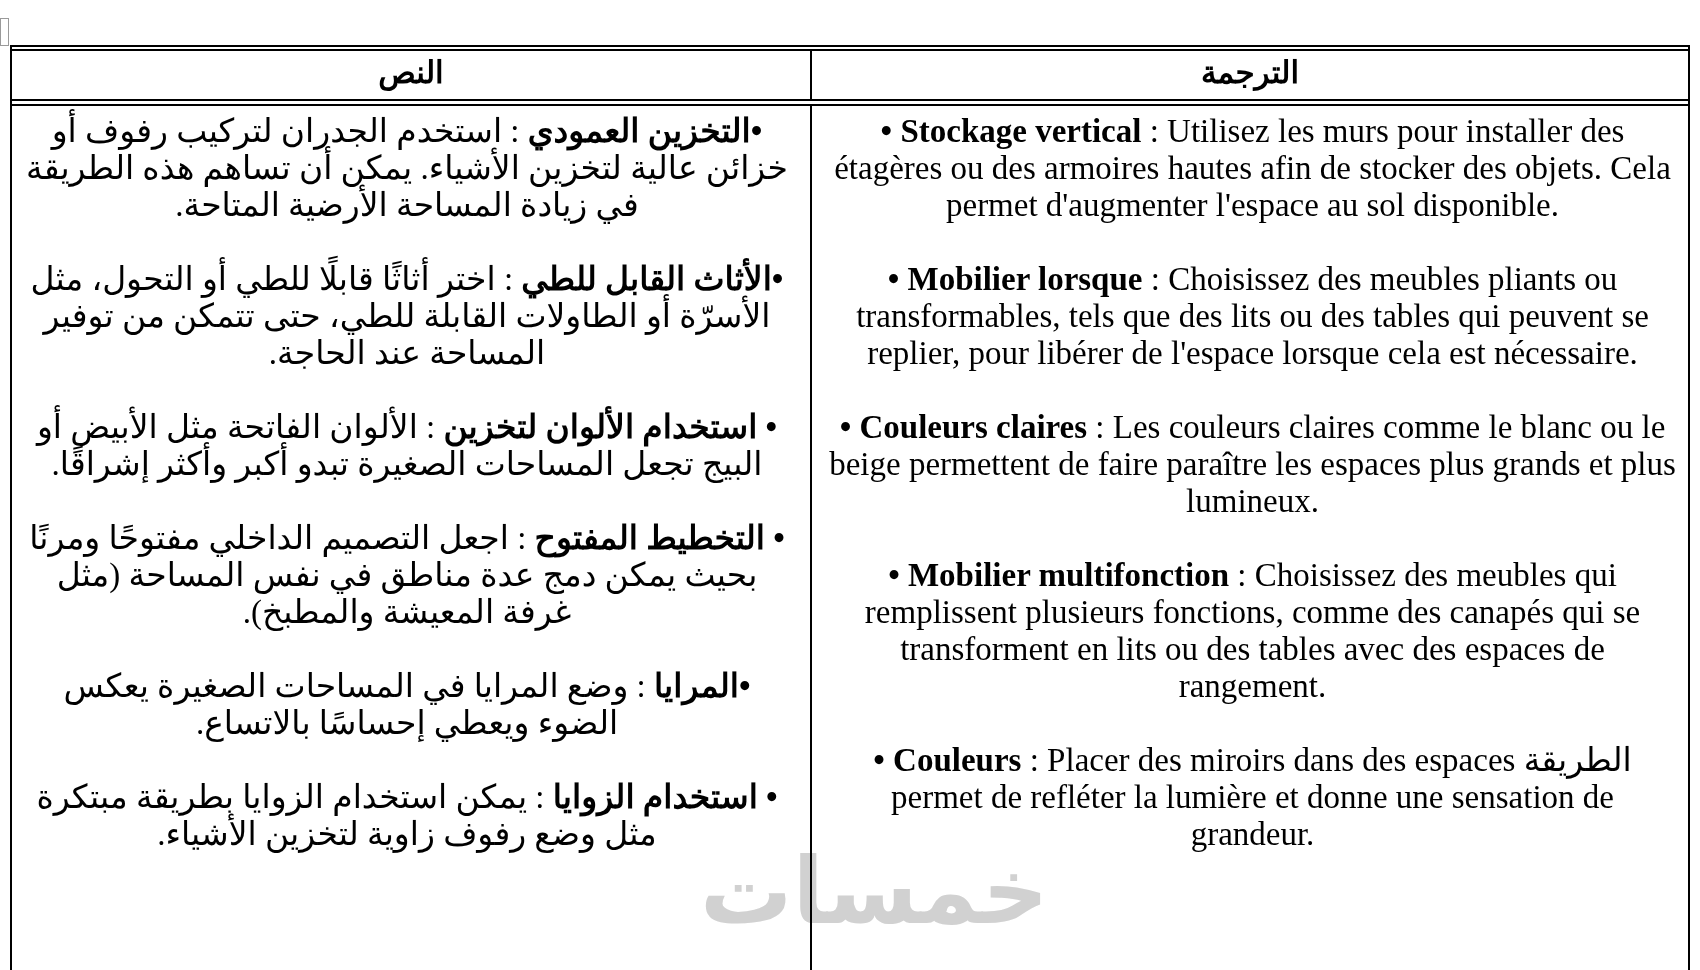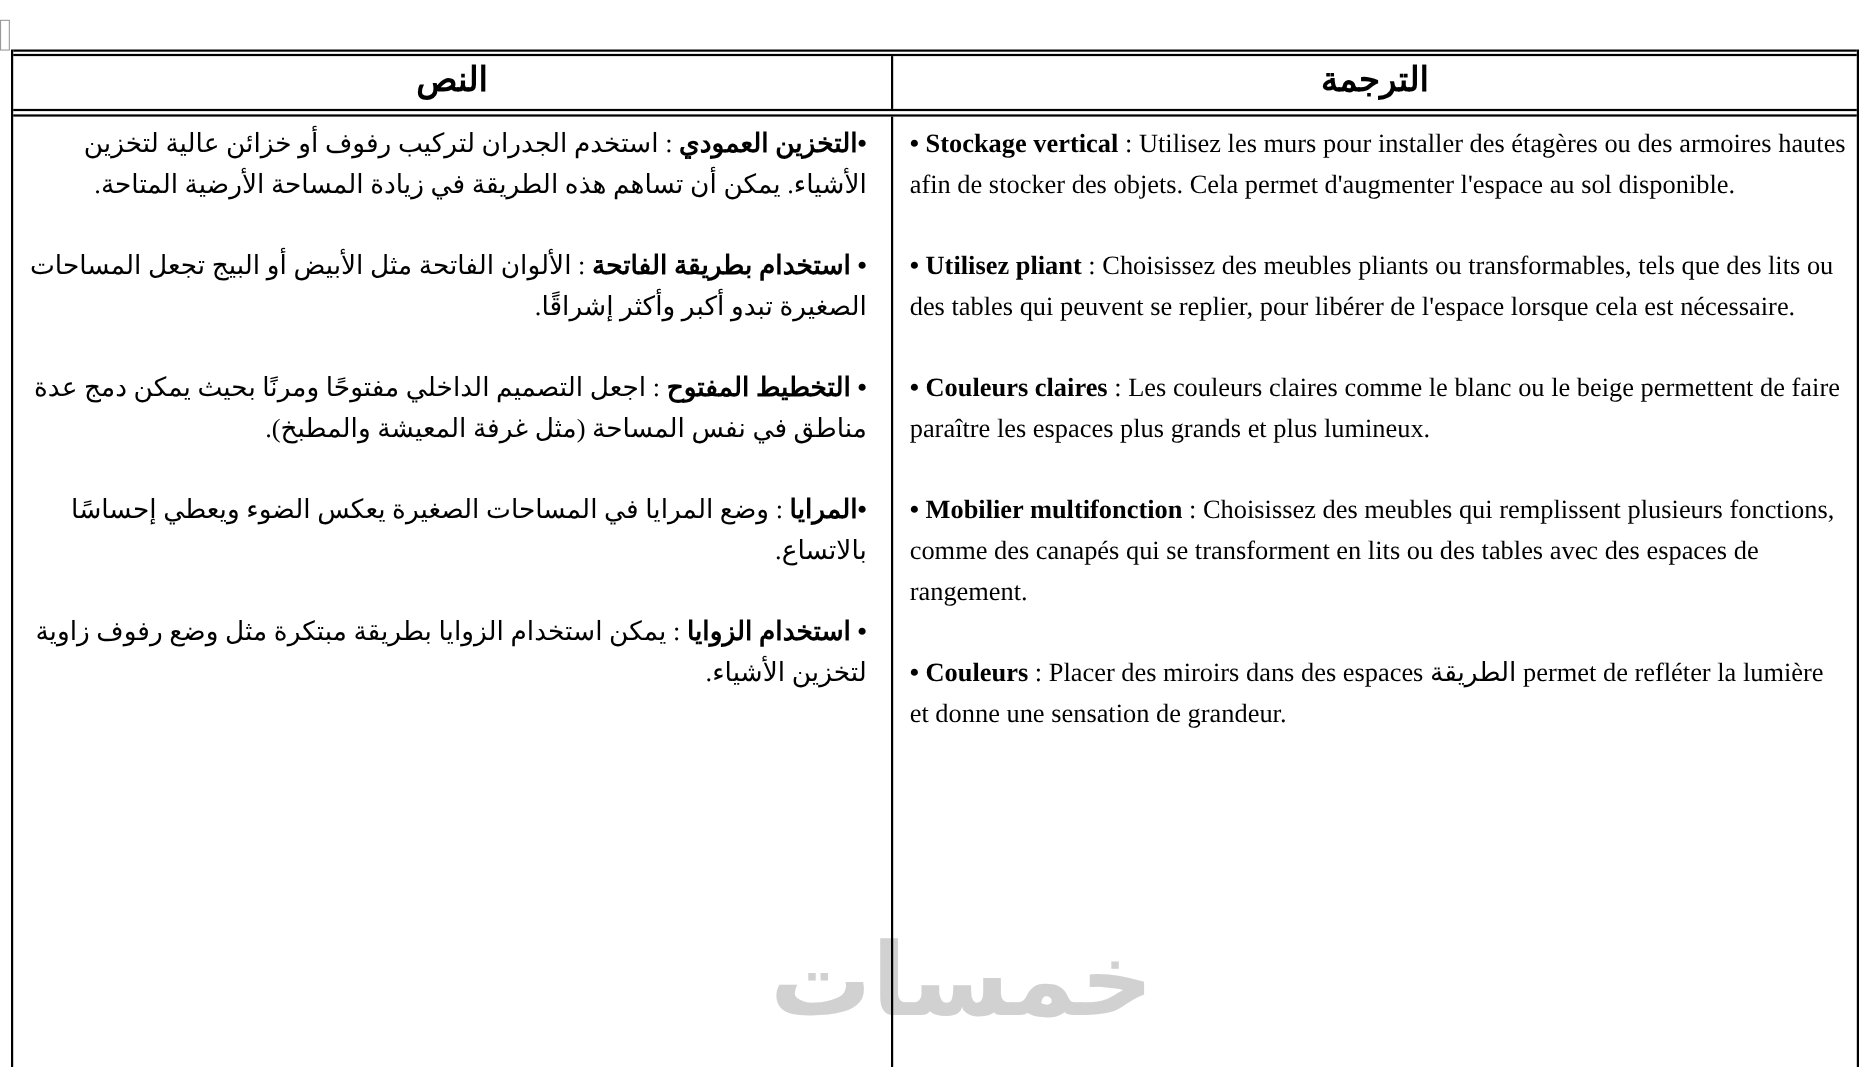--- a/index.html
+++ b/index.html
@@ -78,46 +78,48 @@
   }
   .cell-trans {
     direction: ltr;
     text-align: left;
     padding-left: 15px;
     padding-right: 10px;
   }
 
   .cell p {
     margin: 0 0 37px 0;
-    font-size: 24px;
+    font-size: 33px;
     line-height: 37px;
+    text-align: center;
   }
   .cell p b { font-weight: bold; }
 </style>
 </head>
 <body>
 
 <div class="corner-box"></div>
 
 <div class="watermark" style="color: rgb(198, 198, 198);">خمسات</div>
 
 <div class="doc-table">
   <div class="header-row">
     <div class="th th-text">النص</div>
     <div class="th th-trans">الترجمة</div>
   </div>
   <div class="body-row">
     <div class="cell cell-text" id="text-cell">
         <p><b>•التخزين العمودي</b><span> : استخدم الجدران لتركيب رفوف أو خزائن عالية لتخزين الأشياء. يمكن أن تساهم هذه الطريقة في زيادة المساحة الأرضية المتاحة.</span></p>
-        <p><b>• استخدام بطريقة الفاتحة</b><span> : الألوان الفاتحة مثل الأبيض أو البيج تجعل المساحات الصغيرة تبدو أكبر وأكثر إشراقًا.</span></p>
+        <p><b>•الأثاث القابل للطي</b><span> : اختر أثاثًا قابلًا للطي أو التحول، مثل الأسرّة أو الطاولات القابلة للطي، حتى تتمكن من توفير المساحة عند الحاجة.</span></p>
+        <p><b>• استخدام الألوان لتخزين</b><span> : الألوان الفاتحة مثل الأبيض أو البيج تجعل المساحات الصغيرة تبدو أكبر وأكثر إشراقًا.</span></p>
         <p><b>• التخطيط المفتوح</b><span> : اجعل التصميم الداخلي مفتوحًا ومرنًا بحيث يمكن دمج عدة مناطق في نفس المساحة (مثل غرفة المعيشة والمطبخ).</span></p>
         <p><b>•المرايا</b><span> : وضع المرايا في المساحات الصغيرة يعكس الضوء ويعطي إحساسًا بالاتساع.</span></p>
         <p><b>• استخدام الزوايا</b><span> : يمكن استخدام الزوايا بطريقة مبتكرة مثل وضع رفوف زاوية لتخزين الأشياء.</span></p>
       </div>
     <div class="cell cell-trans" id="trans-cell">
         <p><b>• Stockage vertical</b><span> : Utilisez les murs pour installer des étagères ou des armoires hautes afin de stocker des objets. Cela permet d'augmenter l'espace au sol disponible.</span></p>
-        <p><b>• Utilisez pliant</b><span> : Choisissez des meubles pliants ou transformables, tels que des lits ou des tables qui peuvent se replier, pour libérer de l'espace lorsque cela est nécessaire.</span></p>
+        <p><b>• Mobilier lorsque</b><span> : Choisissez des meubles pliants ou transformables, tels que des lits ou des tables qui peuvent se replier, pour libérer de l'espace lorsque cela est nécessaire.</span></p>
         <p><b>• Couleurs claires</b><span> : Les couleurs claires comme le blanc ou le beige permettent de faire paraître les espaces plus grands et plus lumineux.</span></p>
         <p><b>• Mobilier multifonction</b><span> : Choisissez des meubles qui remplissent plusieurs fonctions, comme des canapés qui se transforment en lits ou des tables avec des espaces de rangement.</span></p>
         <p><b>• Couleurs</b><span> : Placer des miroirs dans des espaces الطريقة permet de refléter la lumière et donne une sensation de grandeur.</span></p>
       </div>
   </div>
 </div>
 
 </body></html>

